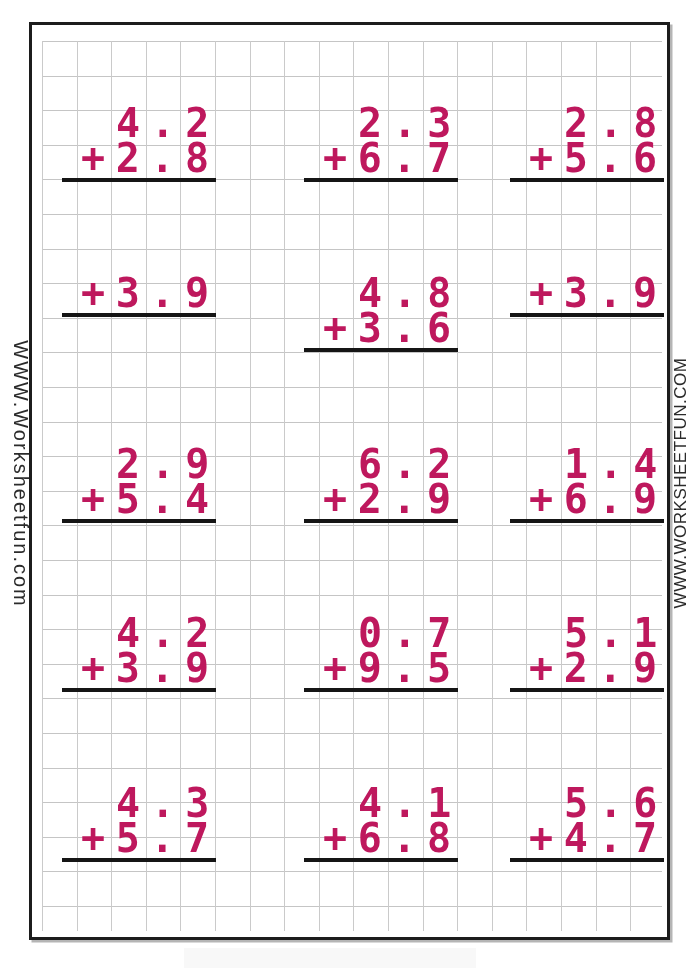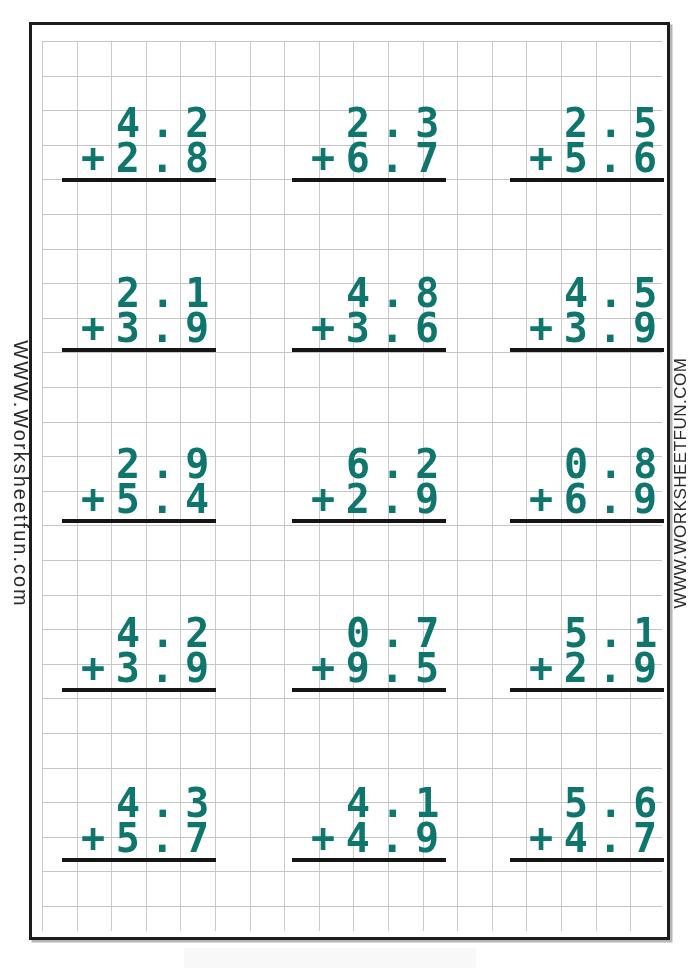--- a/index.html
+++ b/index.html
@@ -15,29 +15,29 @@
   }
   
   .grid{
     position:absolute;left:10px;top:16px;width:620px;height:890px;
     background-image:
       repeating-linear-gradient(to right,#cacaca 0,#cacaca 1px,transparent 1px,transparent 34.6px),
       repeating-linear-gradient(to bottom,#c5c5c5 0,#c5c5c5 1px,transparent 1px,transparent 34.6px);
   }
   
   .problem{
-    position:absolute;width:154px;color:#0f766e;
+    position:absolute;width:154px;color:#be185d;
     font-weight:700;font-size:40px;letter-spacing:10.6px;line-height:35px;
   }
   .ln{white-space:pre;height:35px;}
   .ln.top{padding-left:54px;}
   .ln.bot{padding-left:19px;}
   .rule{height:4px;background:#151515;margin-top:2px;}
   
-  .c0{left:62px}.c1{left:292px}.c2{left:510px}
+  .c0{left:62px}.c1{left:304px}.c2{left:510px}
   
   .r0{top:106px}.r1{top:276px}.r2{top:447px}.r3{top:616px}.r4{top:786px}
   
   .wm{
     position:absolute;white-space:nowrap;color:#2b2b2b;
     font-family:"Liberation Sans", sans-serif;
   }
   .wm-left{
     left:20px;top:474px;font-size:20px;letter-spacing:2px;
     transform:translate(-50%,-50%) rotate(90deg);
@@ -65,53 +65,51 @@
     <div class="ln top">4.2</div>
     <div class="ln bot">+2.8</div>
     <div class="rule"></div>
   </div>
   <div class="problem c1 r0">
     <div class="ln top">2.3</div>
     <div class="ln bot">+6.7</div>
     <div class="rule"></div>
   </div>
   <div class="problem c2 r0">
-    <div class="ln top">2.5</div>
+    <div class="ln top">2.8</div>
     <div class="ln bot">+5.6</div>
     <div class="rule"></div>
   </div>
 
   <div class="problem c0 r1">
-    <div class="ln top">2.1</div>
     <div class="ln bot">+3.9</div>
     <div class="rule"></div>
   </div>
   <div class="problem c1 r1">
     <div class="ln top">4.8</div>
     <div class="ln bot">+3.6</div>
     <div class="rule"></div>
   </div>
   <div class="problem c2 r1">
-    <div class="ln top">4.5</div>
     <div class="ln bot">+3.9</div>
     <div class="rule"></div>
   </div>
 
   <div class="problem c0 r2">
     <div class="ln top">2.9</div>
     <div class="ln bot">+5.4</div>
     <div class="rule"></div>
   </div>
   <div class="problem c1 r2">
     <div class="ln top">6.2</div>
     <div class="ln bot">+2.9</div>
     <div class="rule"></div>
   </div>
   <div class="problem c2 r2">
-    <div class="ln top">0.8</div>
+    <div class="ln top">1.4</div>
     <div class="ln bot">+6.9</div>
     <div class="rule"></div>
   </div>
 
   <div class="problem c0 r3">
     <div class="ln top">4.2</div>
     <div class="ln bot">+3.9</div>
     <div class="rule"></div>
   </div>
   <div class="problem c1 r3">
@@ -125,21 +123,21 @@
     <div class="rule"></div>
   </div>
 
   <div class="problem c0 r4">
     <div class="ln top">4.3</div>
     <div class="ln bot">+5.7</div>
     <div class="rule"></div>
   </div>
   <div class="problem c1 r4">
     <div class="ln top">4.1</div>
-    <div class="ln bot">+4.9</div>
+    <div class="ln bot">+6.8</div>
     <div class="rule"></div>
   </div>
   <div class="problem c2 r4">
     <div class="ln top">5.6</div>
     <div class="ln bot">+4.7</div>
     <div class="rule"></div>
   </div>
 
   <div class="strip"></div>
 </div>

